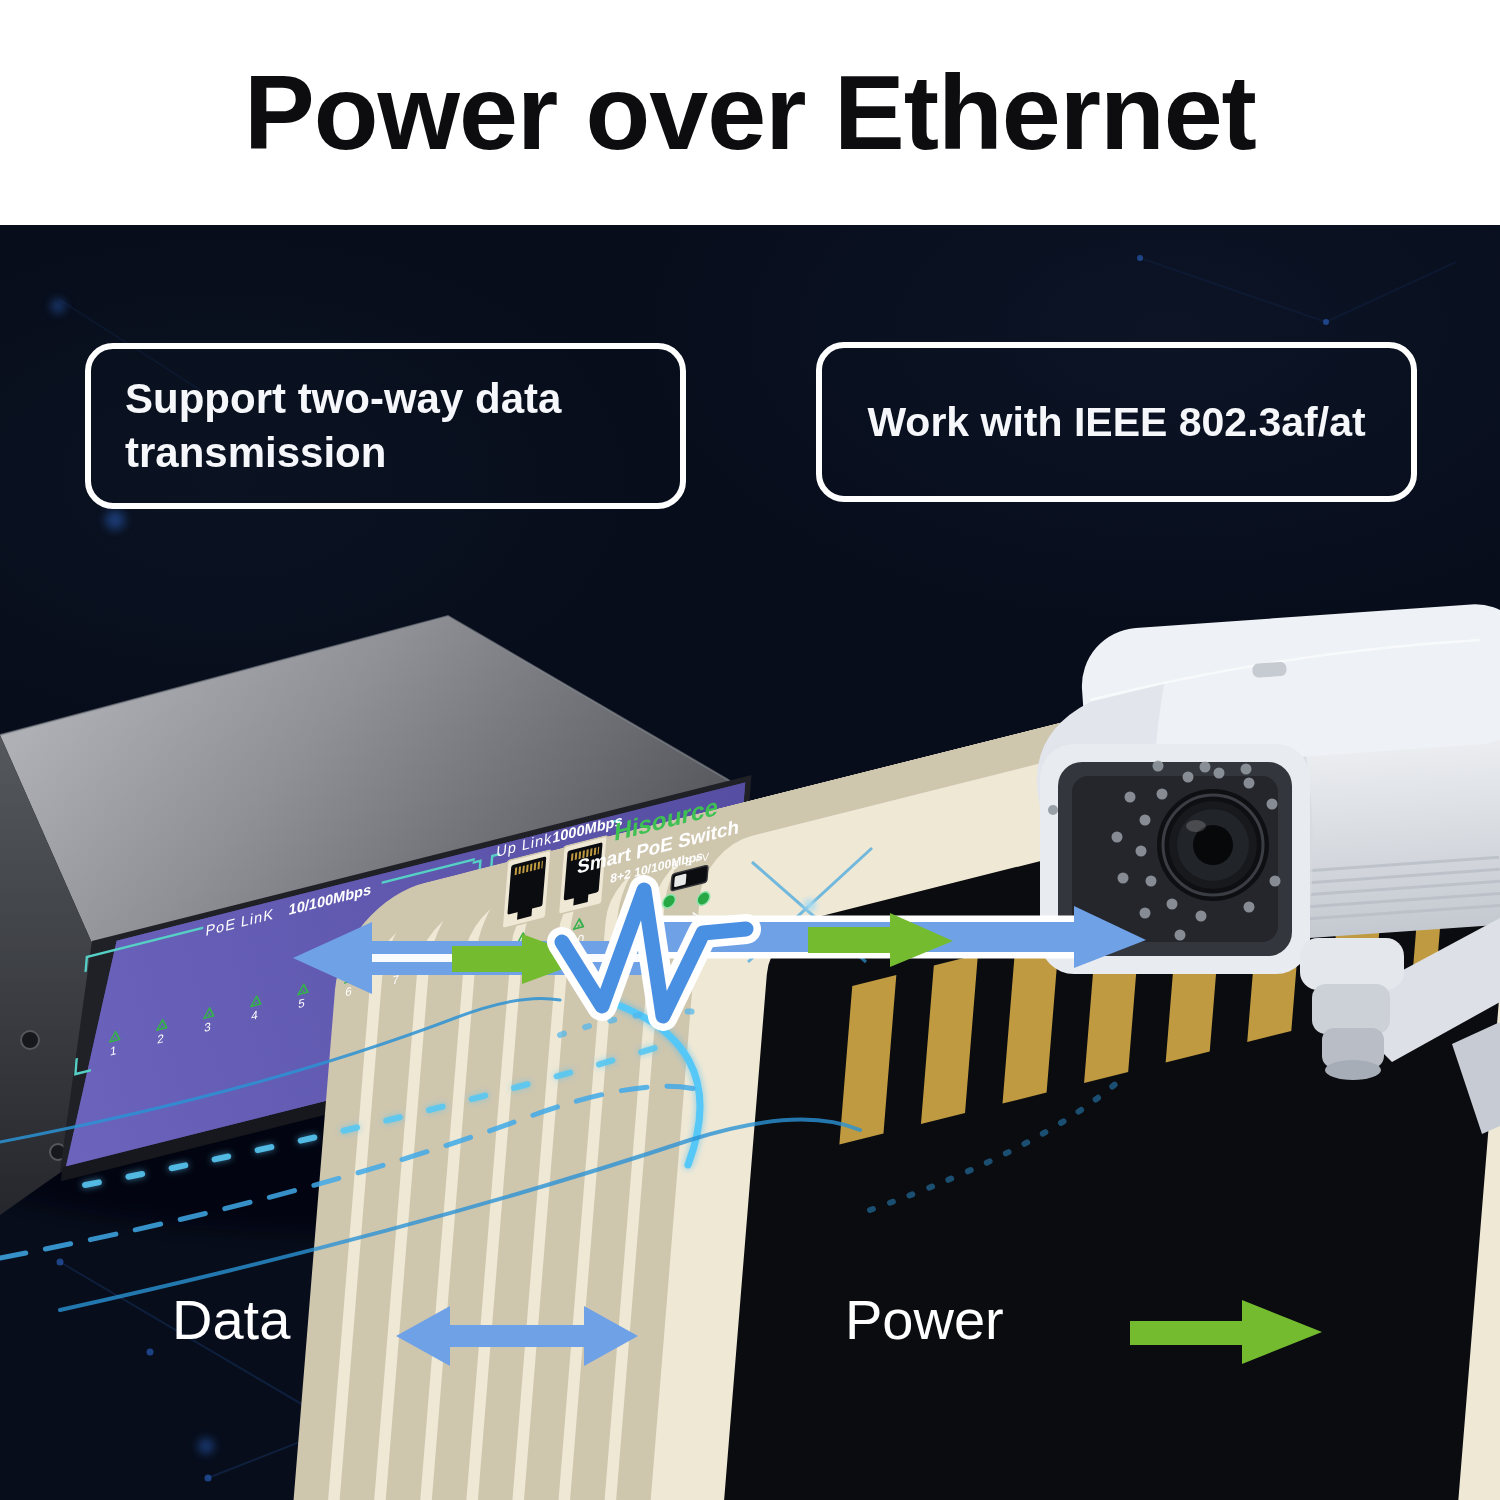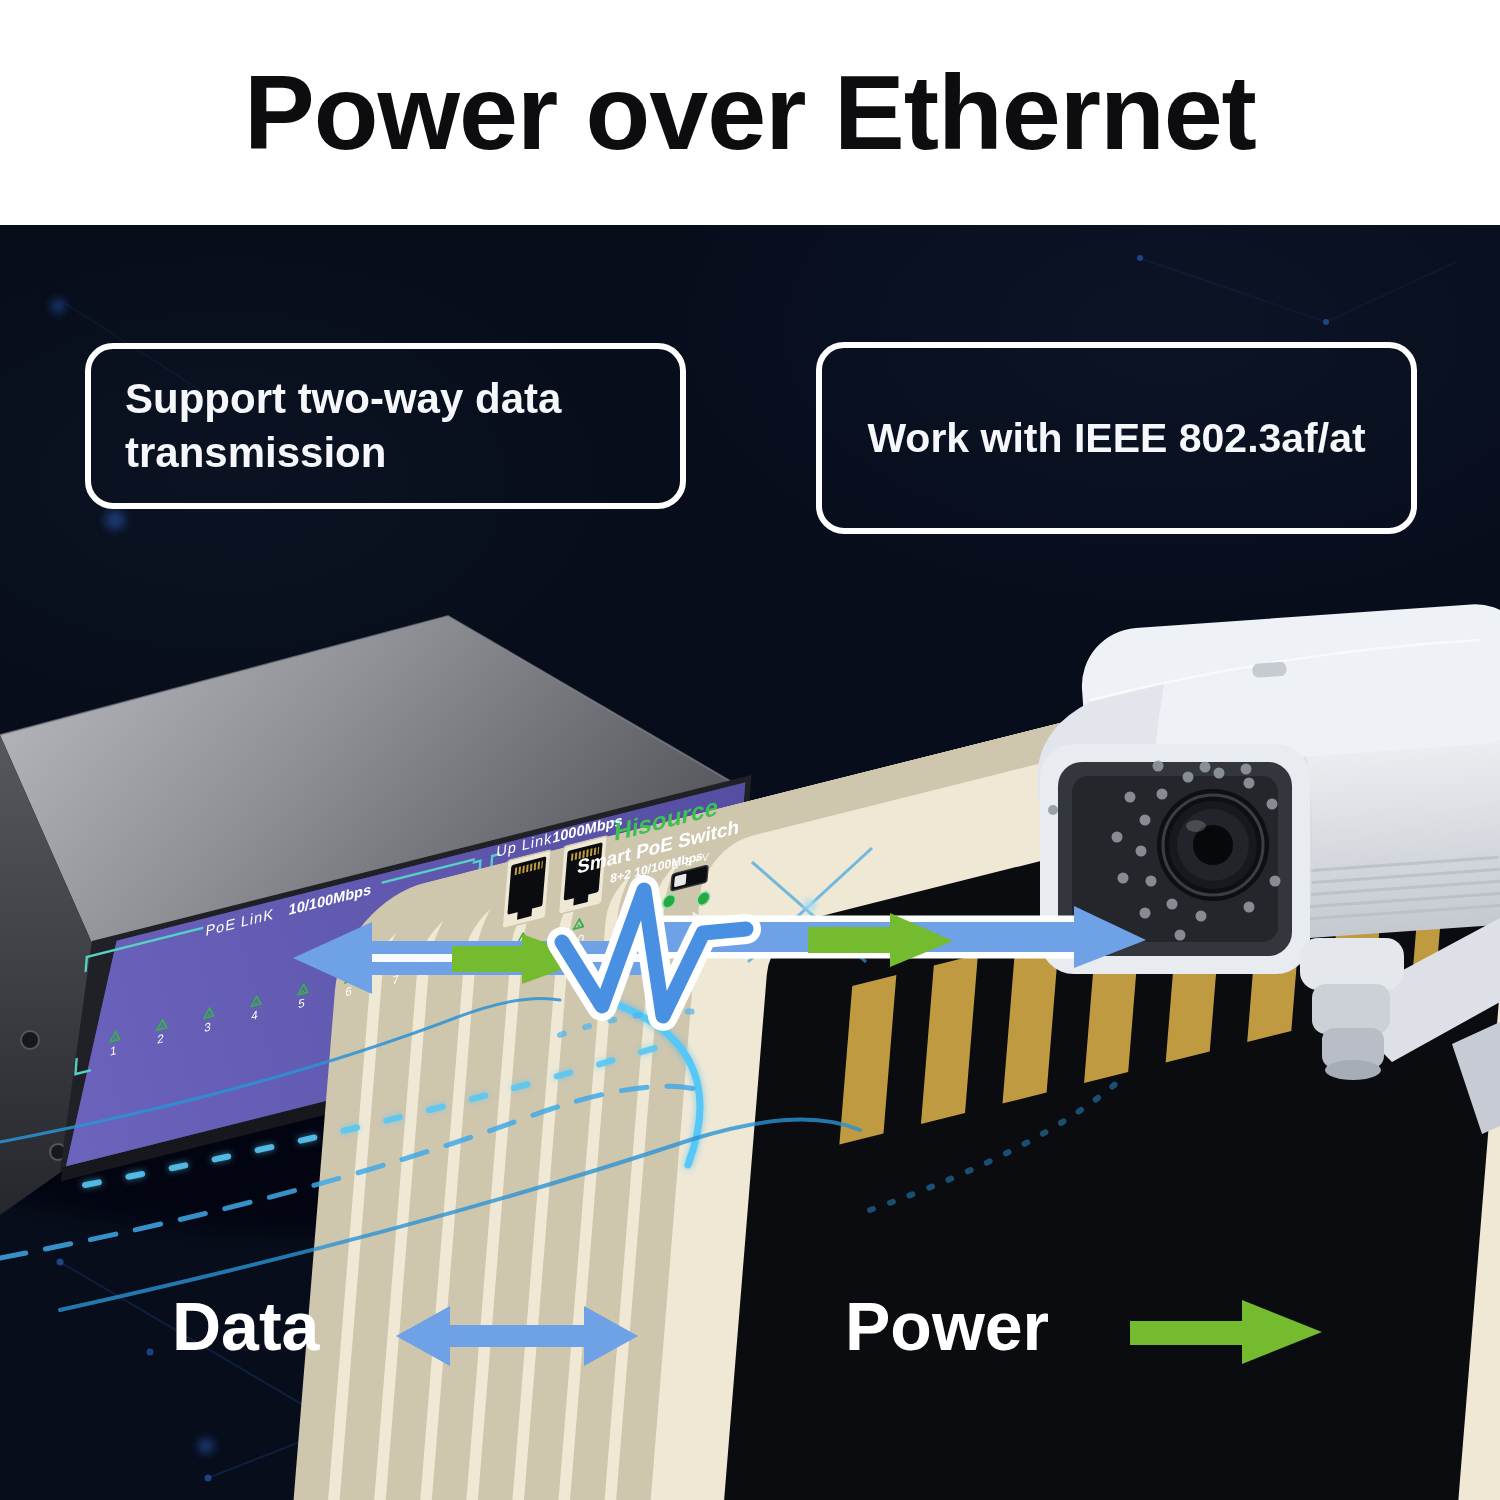--- a/index.html
+++ b/index.html
@@ -10,22 +10,22 @@
       radial-gradient(700px 420px at 15% 32%, #0b1322 0%, rgba(11,19,34,0) 60%),
       #070d1b;}
   .scene{position:absolute;top:0;left:0;width:1500px;height:1500px;}
   .header{position:absolute;top:0;left:0;width:1500px;height:225px;background:#ffffff;
     display:flex;align-items:center;justify-content:center;text-align:center;}
   .title{margin:0;font-size:106px;font-weight:bold;color:#0d0d0f;letter-spacing:-1px;}
   .feature{position:absolute;border:6px solid #ffffff;border-radius:28px;color:#f5f7fa;
     font-weight:bold;display:flex;align-items:center;justify-content:center;text-align:left;
     box-sizing:border-box;}
   .feature.f1{left:85px;top:343px;width:601px;height:166px;font-size:42px;line-height:1.28;padding:0 34px;}
-  .feature.f2{left:816px;top:342px;width:601px;height:192px;font-size:41px;white-space:nowrap;}
-  .legend-label{position:absolute;color:#ffffff;font-weight:bold;font-size:68px;line-height:1;}
+  .feature.f2{left:816px;top:342px;width:601px;height:160px;font-size:41px;white-space:nowrap;}
+  .legend-label{position:absolute;color:#ffffff;font-weight:normal;font-size:56px;line-height:1;}
   .legend-label.data{left:172px;top:1292px;}
   .legend-label.power{left:845px;top:1292px;}
   .legend-arrow{position:absolute;}
   .legend-arrow.data{left:396px;top:1304px;}
   .legend-arrow.power{left:1130px;top:1292px;}
   svg text{font-family:"Liberation Sans",sans-serif;}
 </style>
 </head>
 <body>
 

